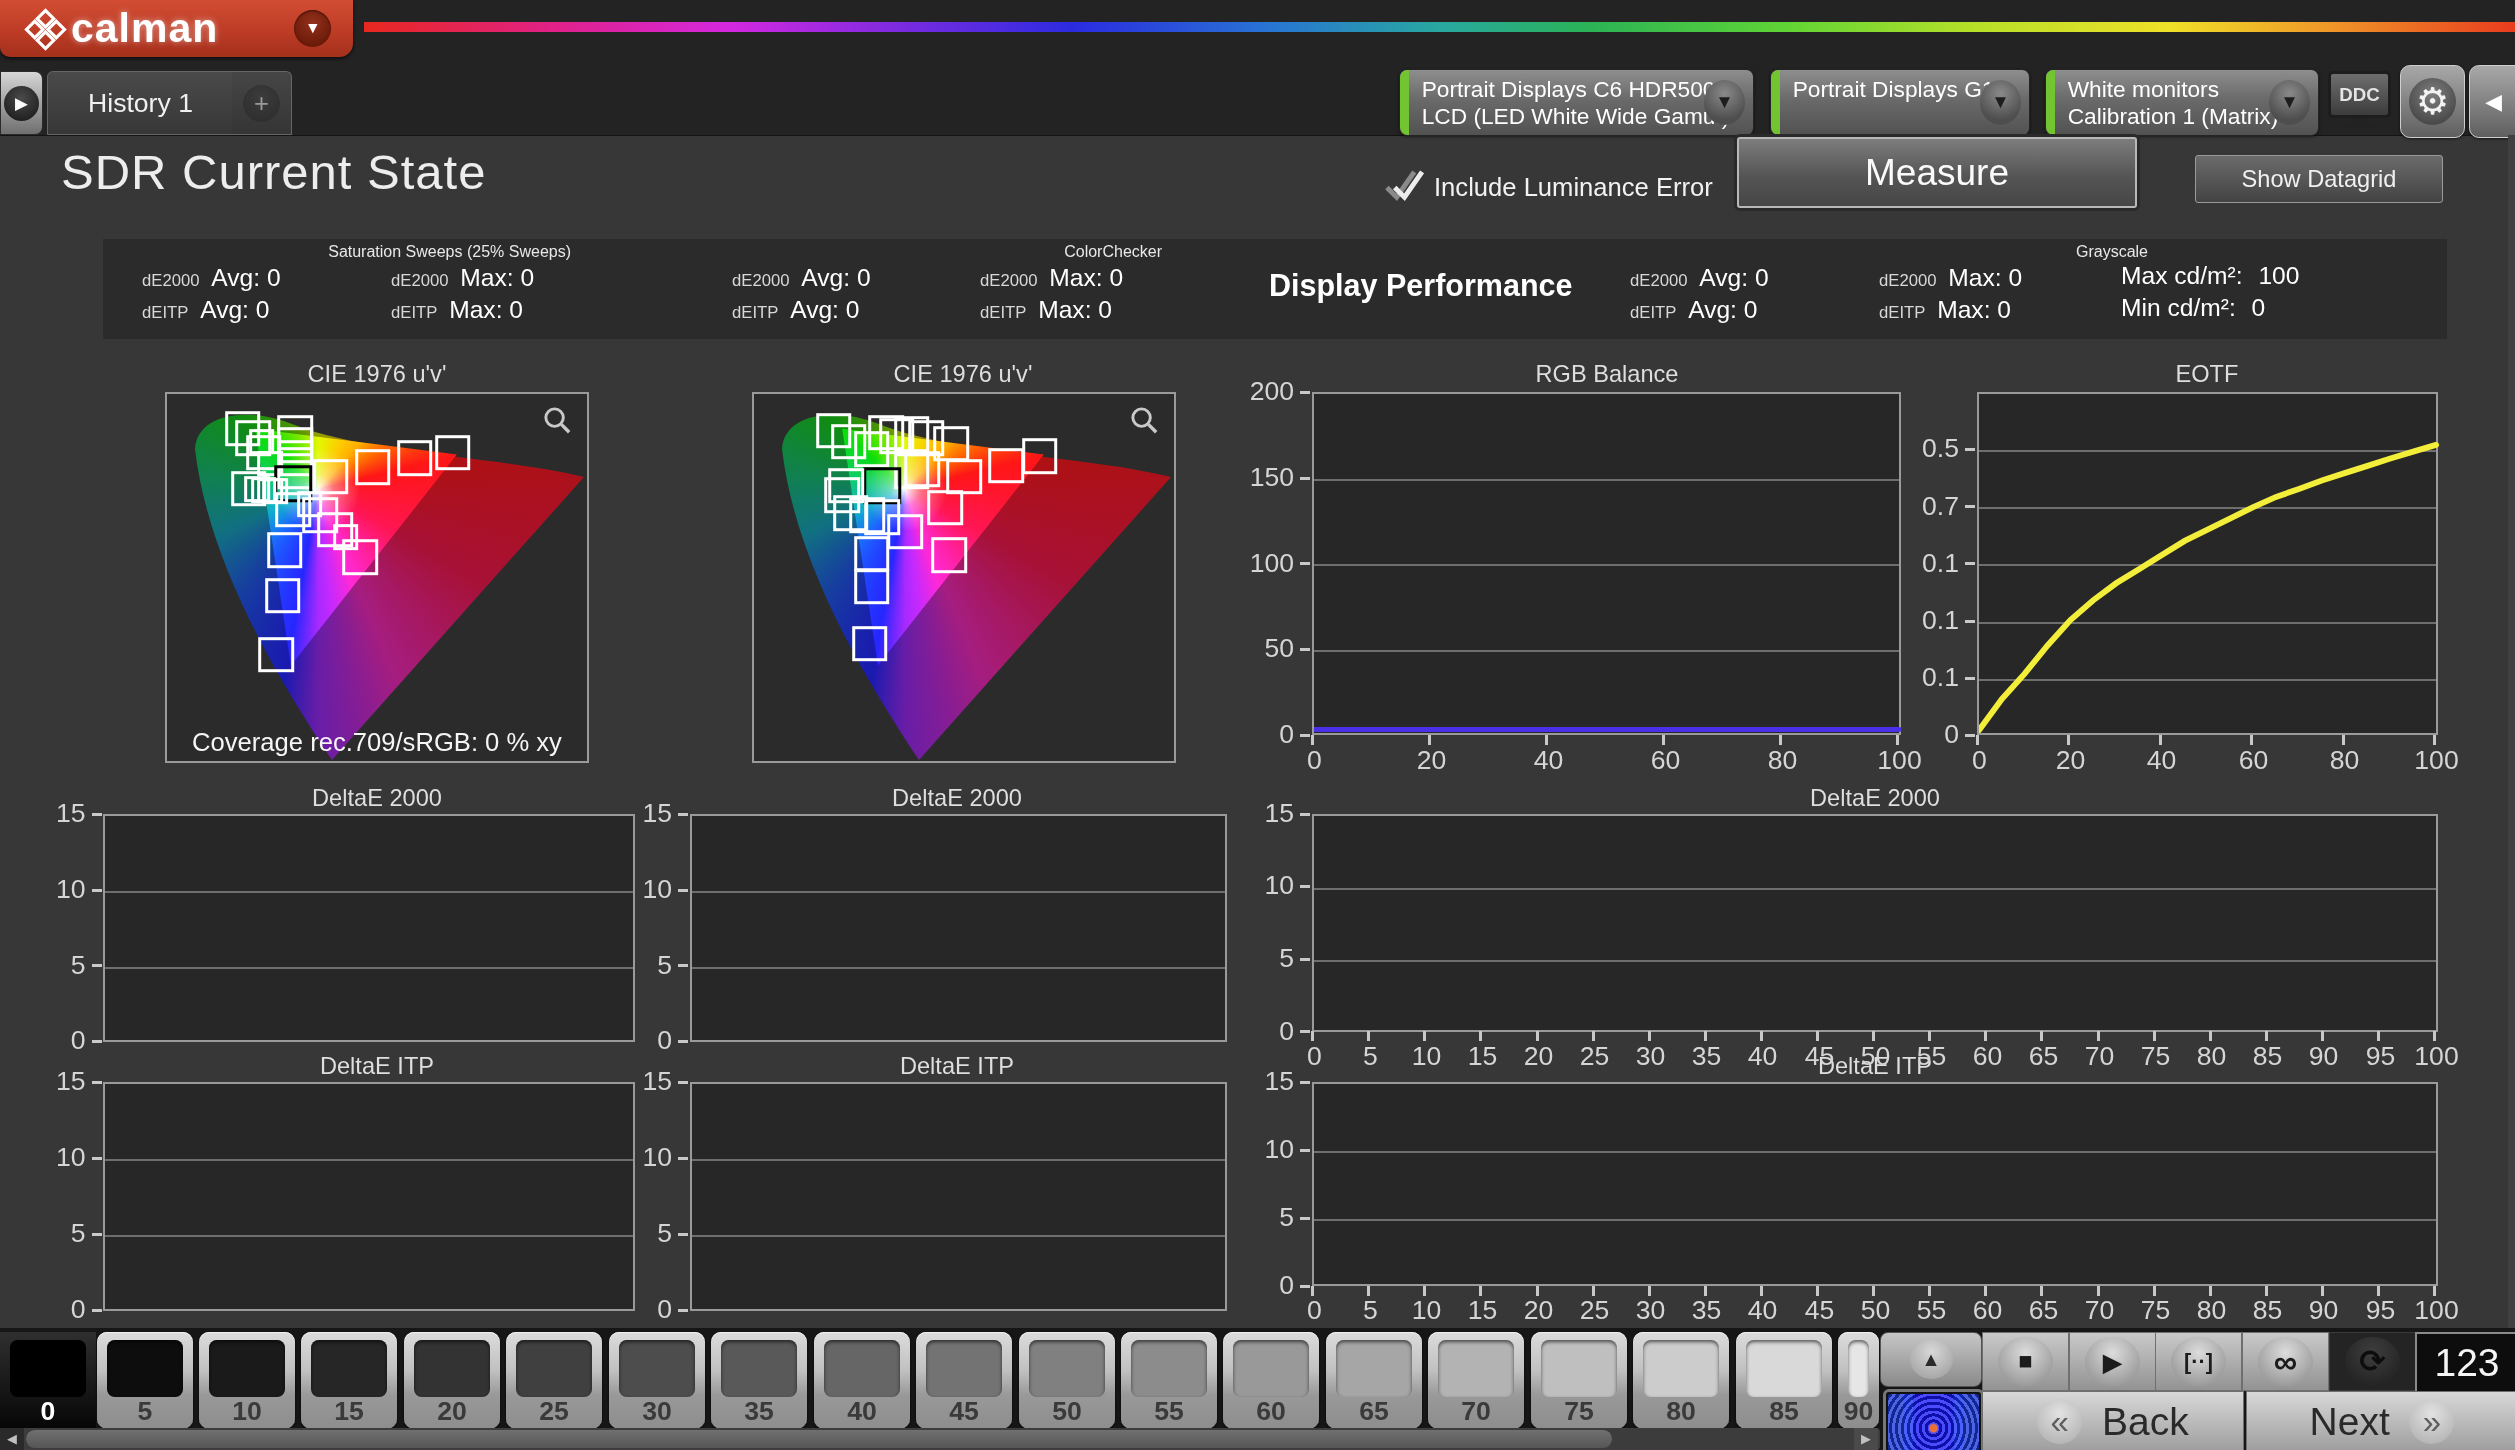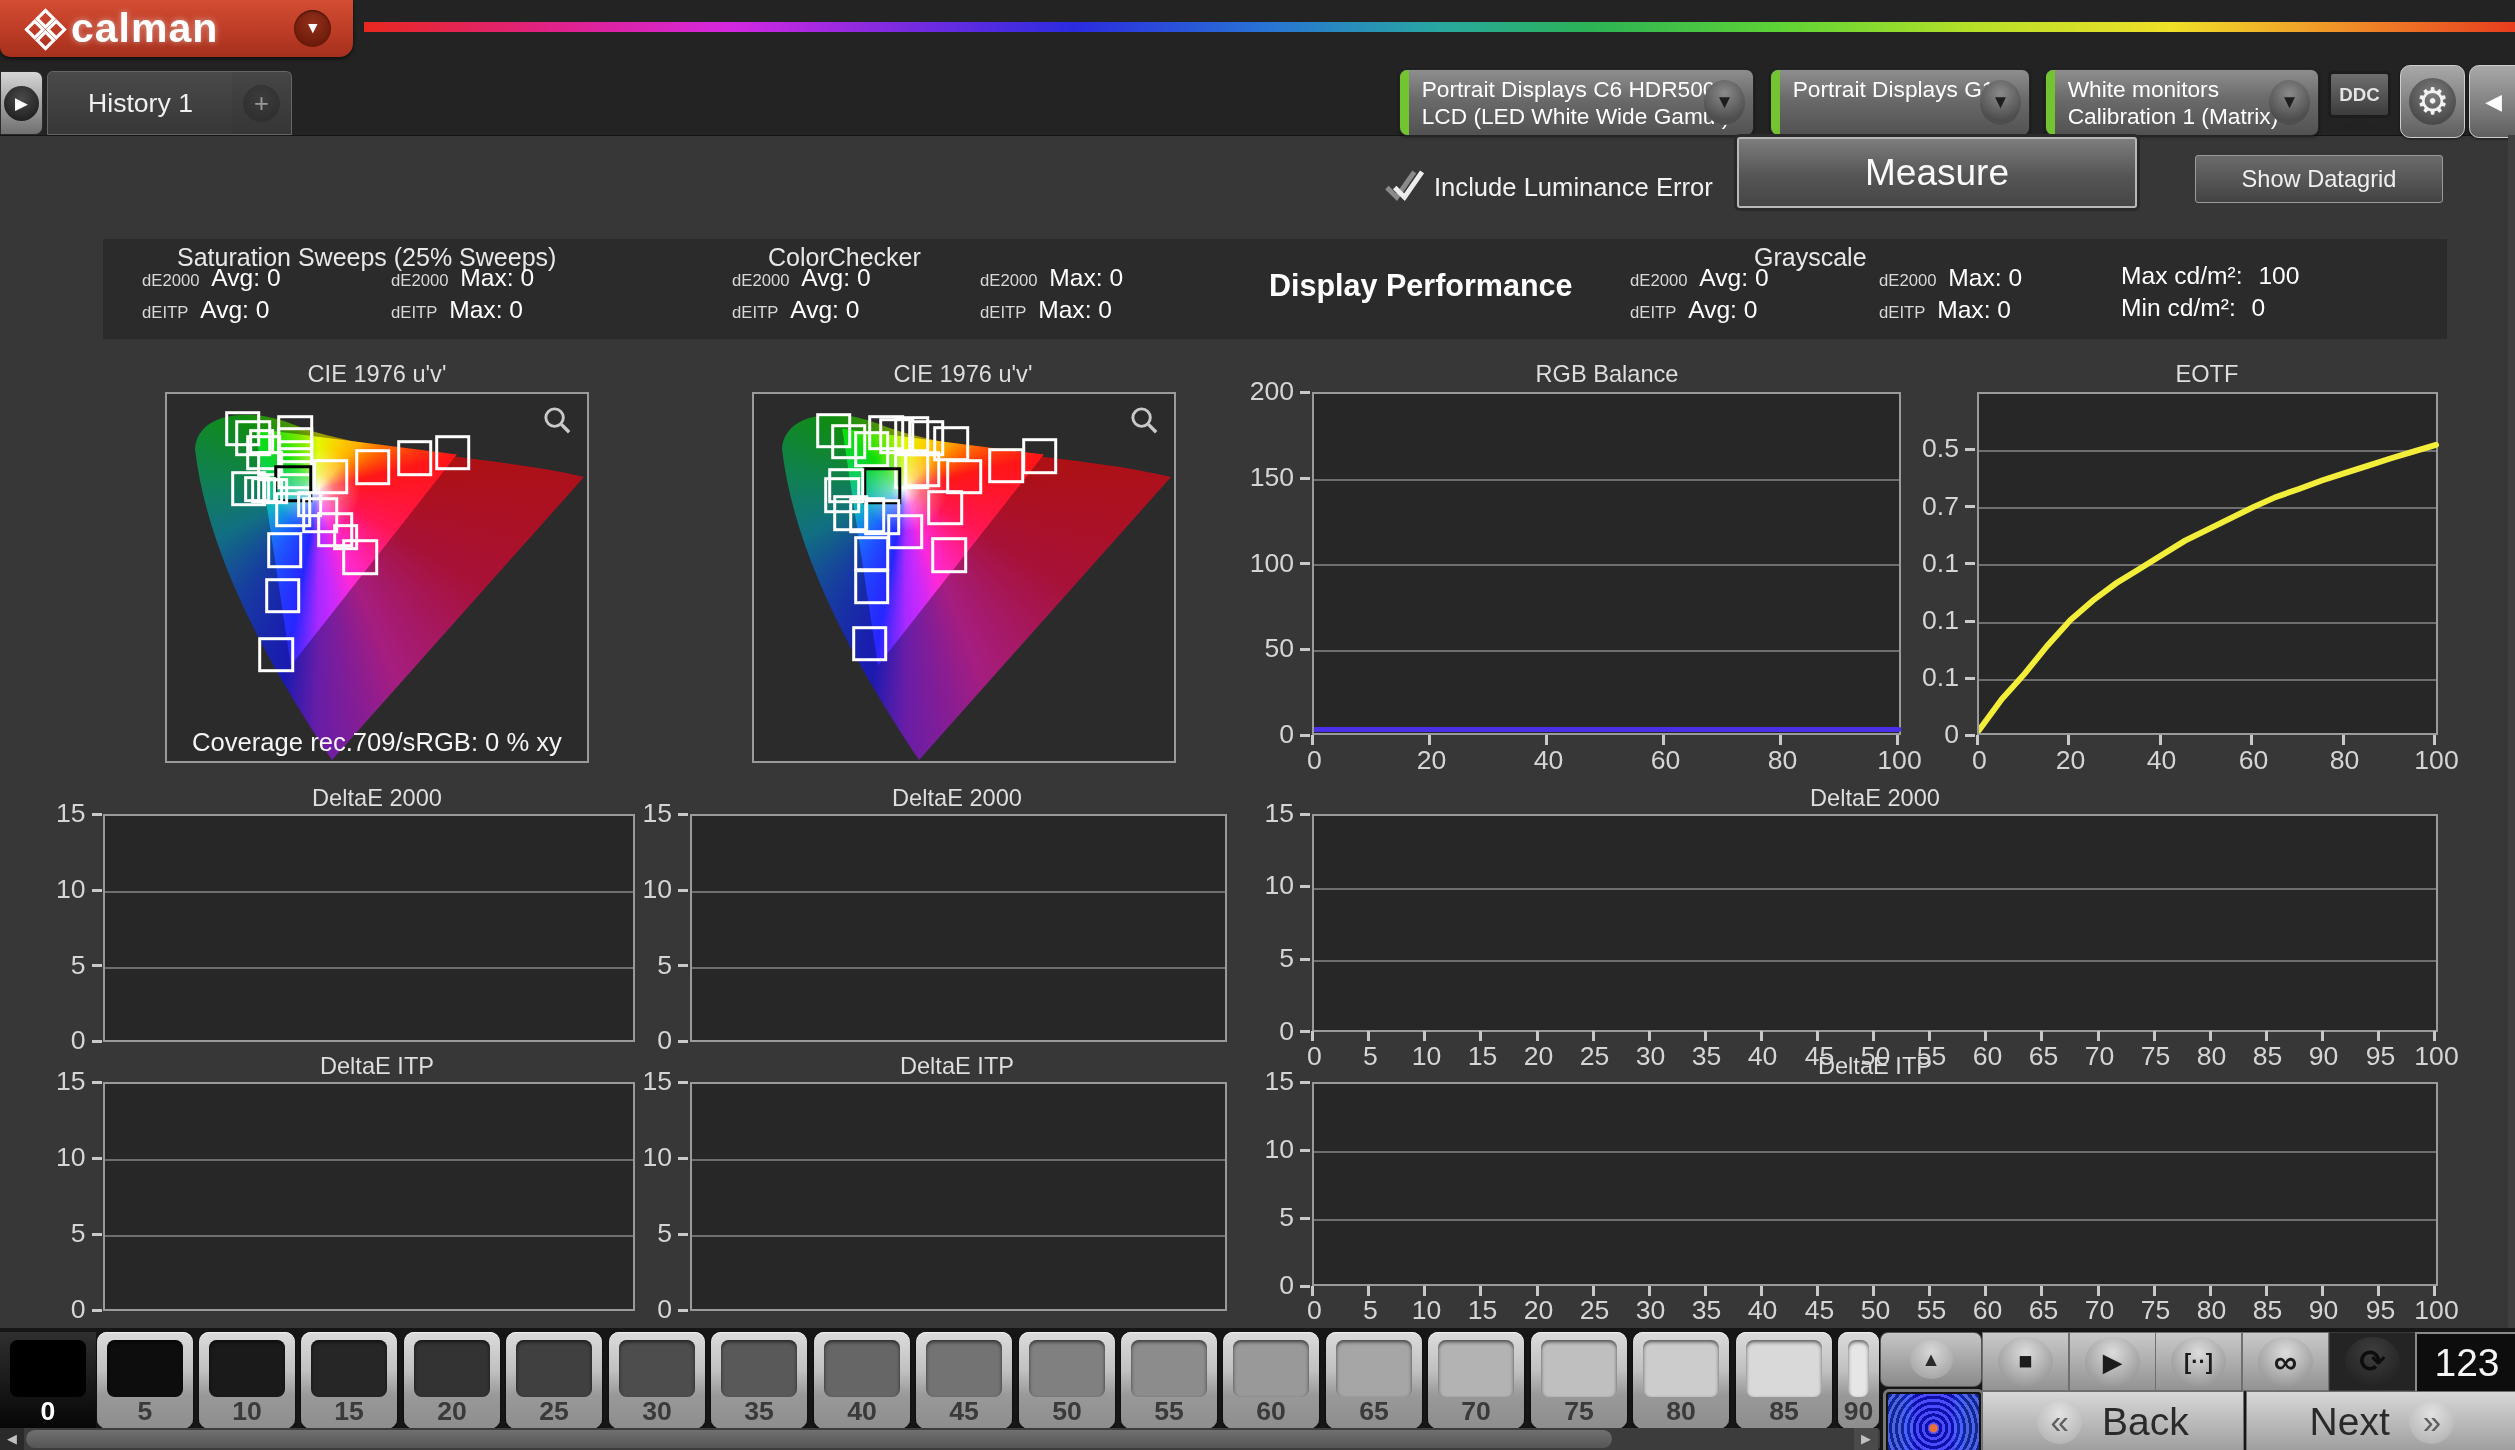--- a/index.html
+++ b/index.html
@@ -52,21 +52,21 @@
   .lum-check{position:absolute;left:1383px;top:164px;width:43px;height:43px;}
   .lum-label{position:absolute;left:1434px;top:173px;font-size:25.6px;color:#f2f2f2;}
   .measure-btn{position:absolute;left:1737px;top:137px;width:396px;height:67px;border:2px solid #b8b8b8;border-radius:3px;
     background:linear-gradient(180deg,#7d7d7d 0%,#555 55%,#464646 100%);display:flex;align-items:center;justify-content:center;
     font-size:37px;color:#fafafa;box-shadow:0 0 0 3px #2a2a2a;}
   .datagrid-btn{position:absolute;left:2195px;top:155px;width:246px;height:46px;border:1px solid #9a9a9a;border-radius:3px;
     background:linear-gradient(180deg,#6b6b6b,#434343);display:flex;align-items:center;justify-content:center;font-size:23.6px;color:#f0f0f0;}
 
   
   .stats-panel{position:absolute;left:103px;top:239px;width:2344px;height:100px;background:#2b2b2b;}
-  .sec-title{position:absolute;width:394px;text-align:left;font-size:25px;color:#e8e8e8;}
+  .sec-title{position:absolute;width:394px;text-align:right;font-size:16px;color:#e8e8e8;}
   .pair{position:absolute;display:flex;align-items:baseline;gap:11.8px;}
   .pair .metric{font-size:16.7px;color:#d8d8d8;}
   .pair .val{font-size:24.6px;color:#fff;}
   .disp-perf{position:absolute;left:1269px;top:268px;font-size:30.5px;font-weight:bold;color:#fff;text-align:center;}
   .cd-line{position:absolute;display:flex;gap:15.8px;align-items:baseline;}
   .cd-line .lab{font-size:24.6px;color:#fff;}
   .cd-line .v{font-size:24.6px;color:#fff;}
 
   
   .chart-title{position:absolute;width:394px;text-align:center;font-size:23.6px;color:#dedede;}
@@ -202,20 +202,21 @@
     <span class="circ" style="color:#f2f2f2;font-size:37px;">
         <span>⚙</span>
       </span>
   </div>
   <div class="sqbtn" style="left:2469px;width:47px;border-radius:9.9px 0 0 9.9px;">
     <span class="circ" style="width:39px;height:39px;background:none;color:#fff;font-size:21.7px;">
         <span>◀</span>
       </span>
   </div>
 
+  <div class="page-title">SDR Current State</div>
   <div class="lum-check">
     <svg width="43" height="43" viewBox="0 0 44 44">
       <path d="M4 24 L14 34 L32 8" stroke="#8a8a8a" stroke-width="5" fill="none"></path>
       <path d="M12 24 L22 34 L40 8" stroke="#ededed" stroke-width="5" fill="none"></path>
     </svg>
   </div>
   <div class="lum-label">Include Luminance Error</div>
   <div class="measure-btn">
       <span>Measure</span>
     </div>

